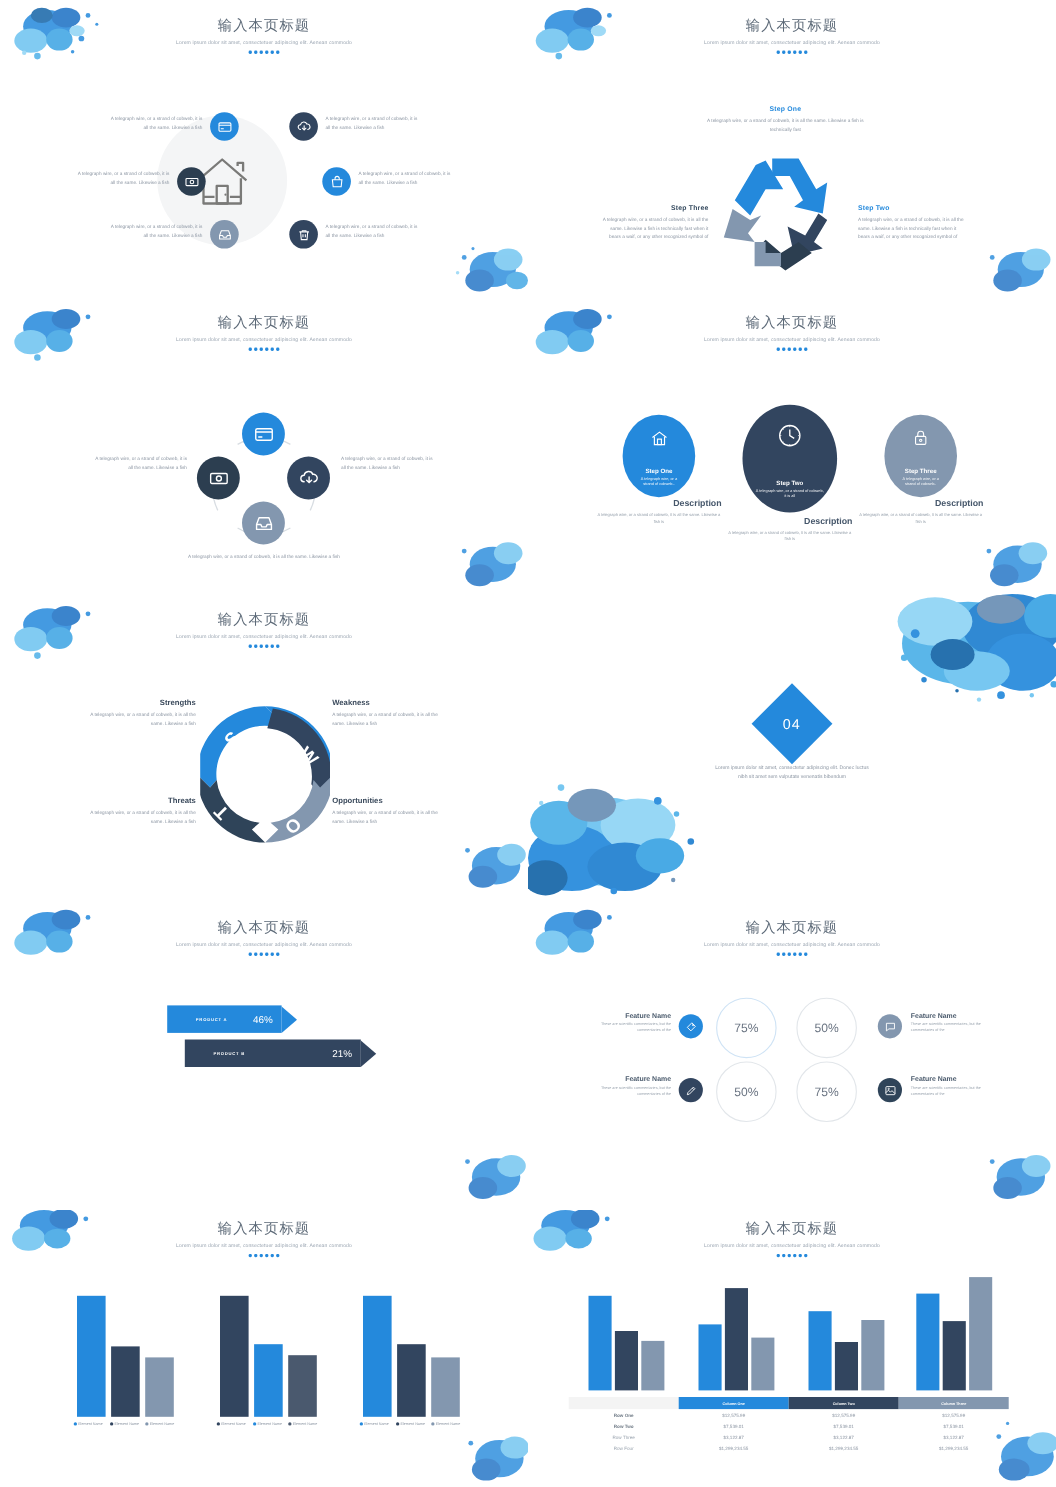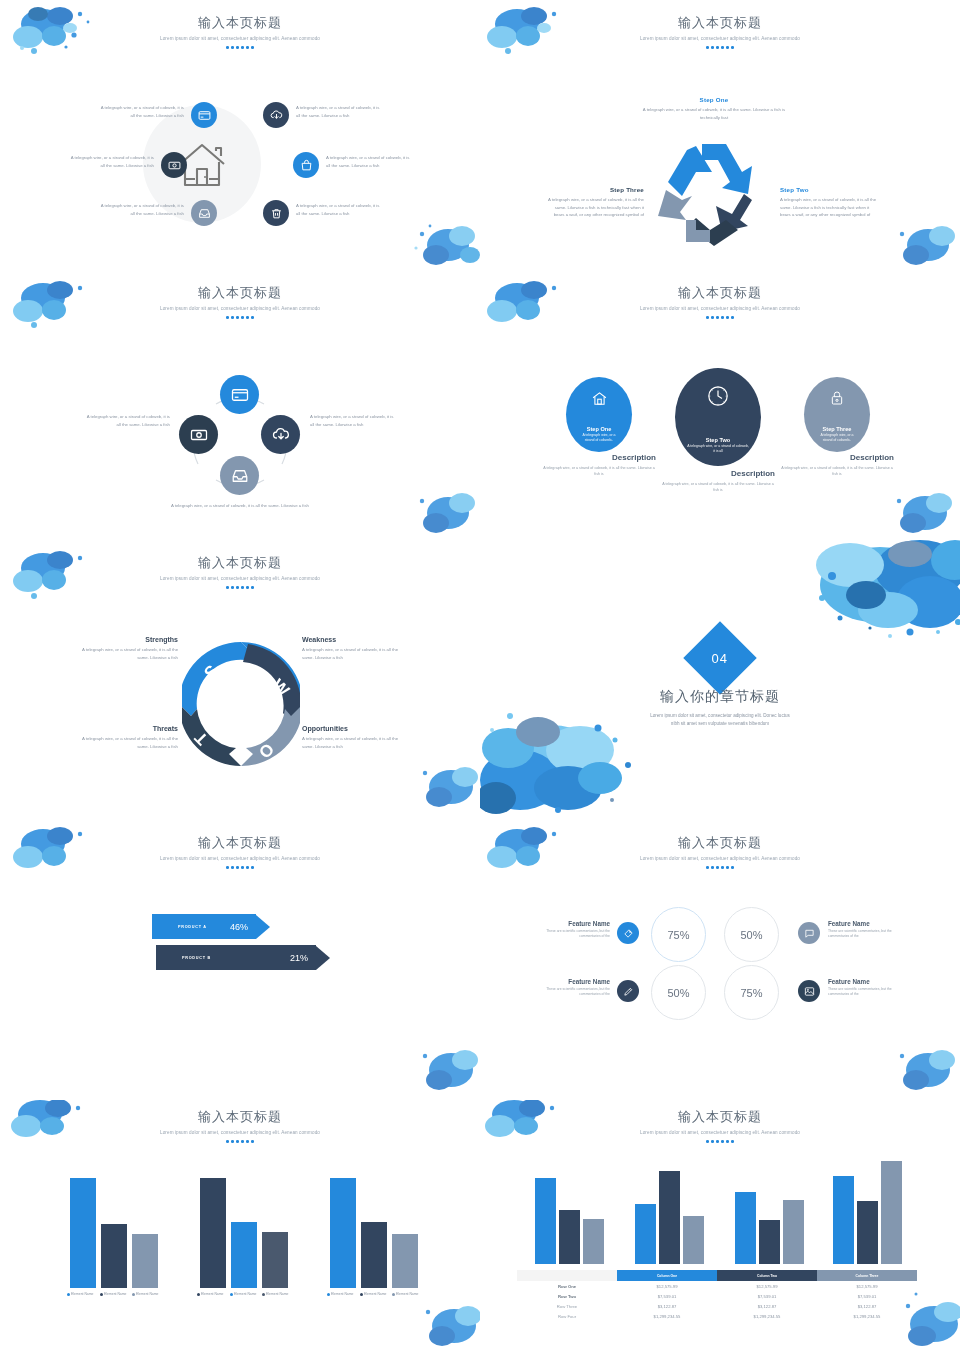--- a/index.html
+++ b/index.html
@@ -491,21 +491,20 @@
       <circle cx="148" cy="95" r="3" fill="#1f7fd0"></circle>
           <circle cx="78" cy="140" r="3" fill="#2489dc"></circle>
       <circle cx="132" cy="130" r="2" fill="#6a8fb5"></circle>
     </g>
   </svg>
 
   <div class="diamond" style="left:214px;top:92px">
     <span>04</span>
   </div>
   <div style="position:absolute;left:0;right:0;top:148px;text-align:center">
-    <div style="font-size:14px;color:#52606e;letter-spacing:1px">输入你的章节标题</div>
     <div style="font-size:4.6px;color:#8b95a2;margin-top:6px;line-height:1.8">Lorem ipsum dolor sit amet, consectetur adipiscing elit. Donec luctus</div>
     <div style="font-size:4.6px;color:#8b95a2;line-height:1.8">nibh sit amet sem vulputate venenatis bibendum</div>
   </div>
 </div>
 
 <div class="slide r3 c0" style="top:820px">
   <svg class="splat" style="left:8px;top:2px" width="110" height="72">
     <g fill="#2489dc" opacity=".85">
           <ellipse cx="35" cy="22" rx="22" ry="15"></ellipse>
           <ellipse cx="52" cy="14" rx="13" ry="9" fill="#1a6fc4"></ellipse>
@@ -529,21 +528,21 @@
     <div class="dots"><i></i><i></i><i></i><i></i><i></i><i></i></div>
   </div>
 
   <div class="arrowbar" style="left:152px;top:94px">
     <div class="body" style="width:104px;background:#2489dc">
       <span class="lab">PRODUCT A</span>
       <span class="pct">46%</span>
     </div>
         <div class="tip" style="border-left:14px solid #2489dc"></div>
   </div>
-  <div class="arrowbar" style="left:156px;top:125px">
+  <div class="arrowbar" style="left:168px;top:125px">
     <div class="body" style="width:160px;background:#32455f">
       <span class="lab">PRODUCT B</span>
       <span class="pct">21%</span>
     </div>
         <div class="tip" style="border-left:14px solid #32455f"></div>
   </div>
 
 </div>
 
 <div class="slide r3 c1" style="top:820px">

